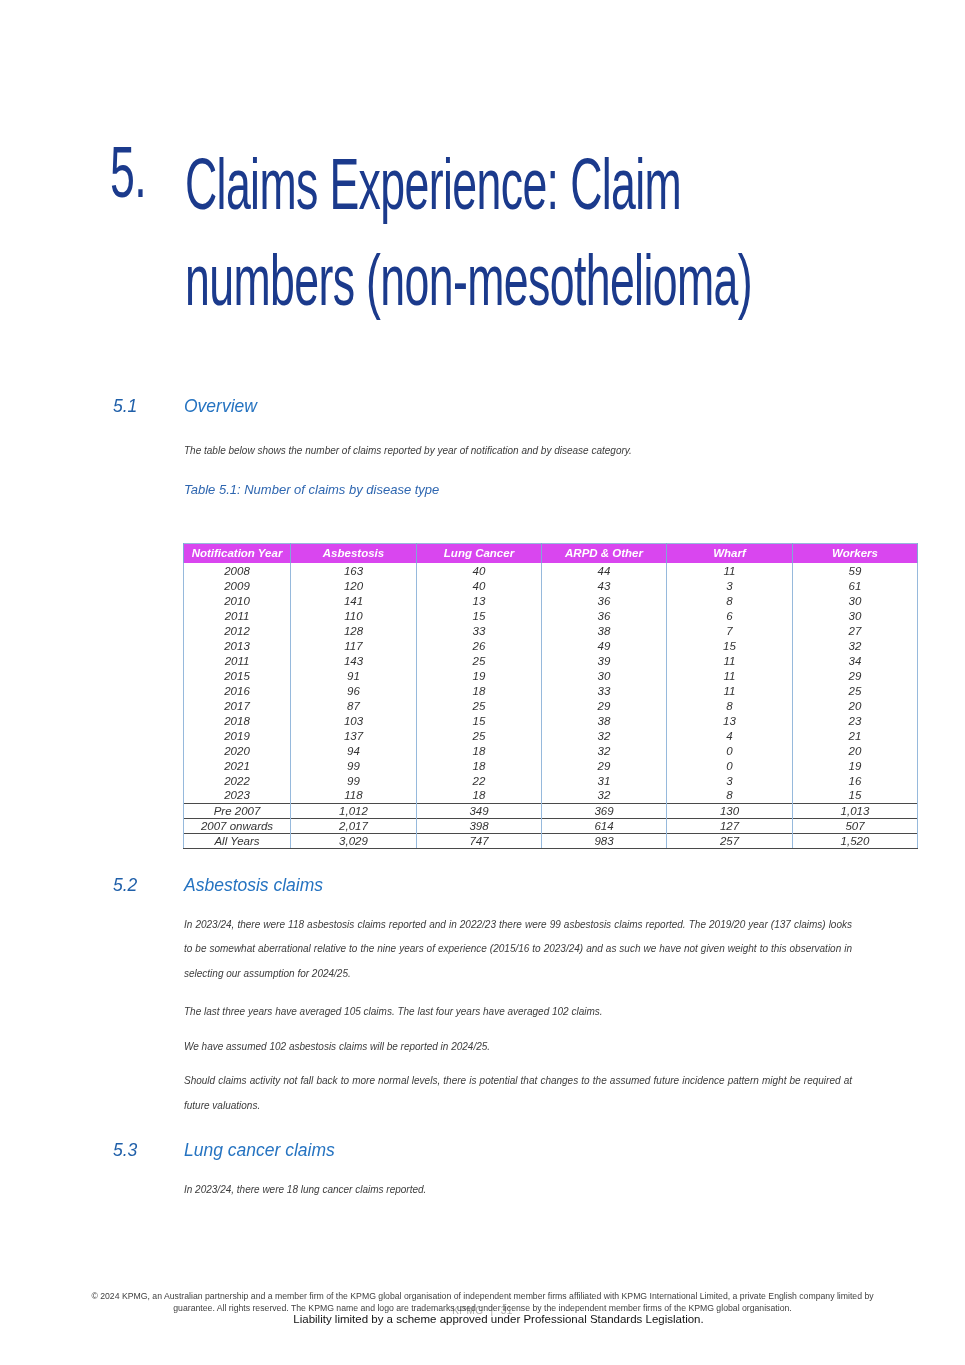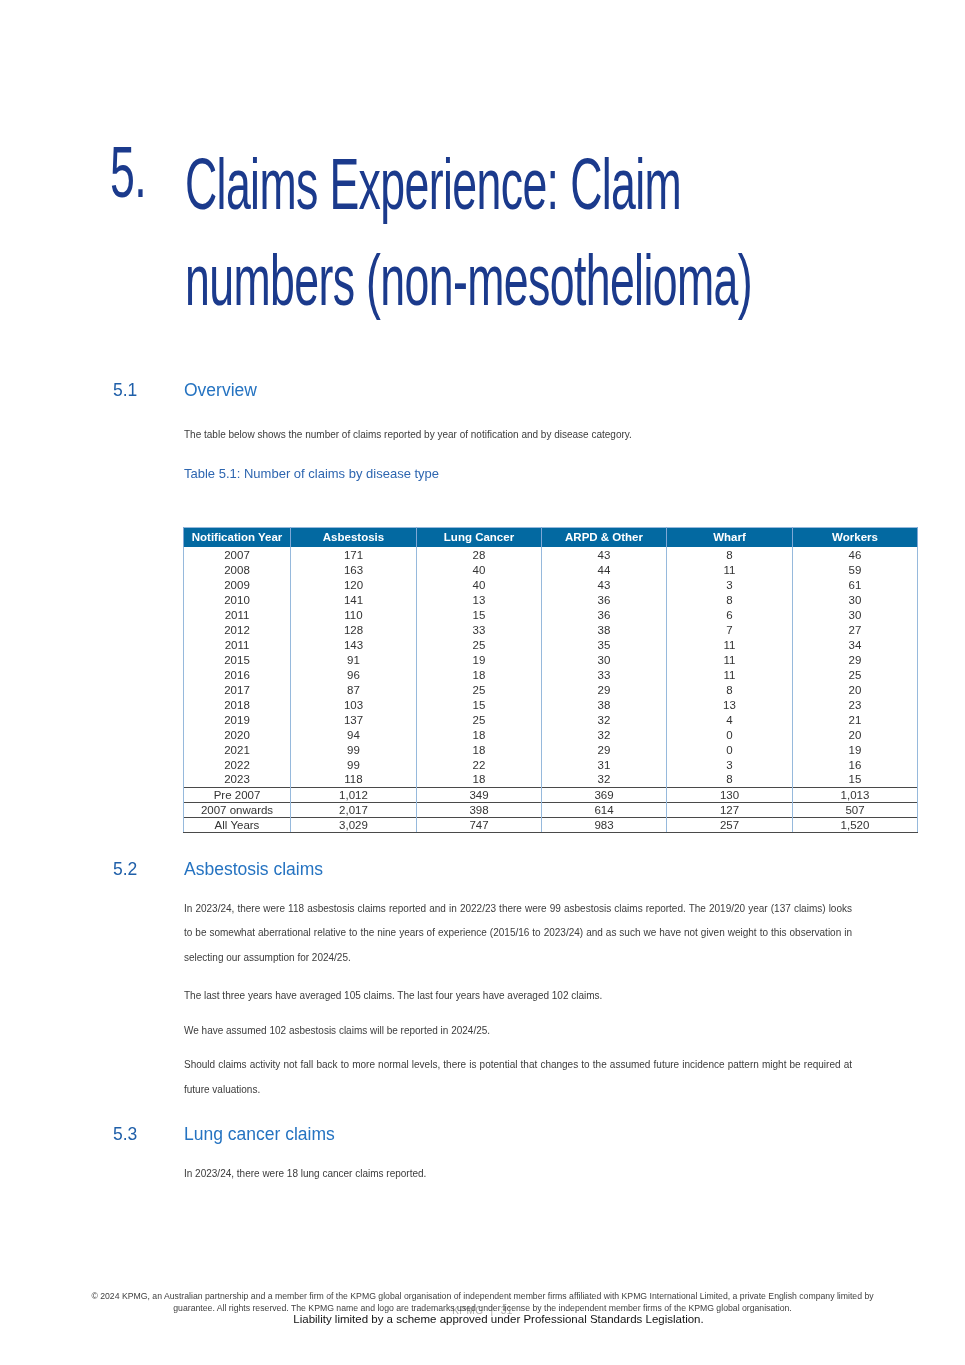--- a/index.html
+++ b/index.html
@@ -24,41 +24,41 @@
   }
   .chapter-title { position:absolute; left:185px; top:0; }
   .chapter-title .line {
     display:block;
     font-size:72px; line-height:96px; font-weight:400;
     transform:scaleX(0.62); transform-origin:left top; letter-spacing:-1px;
     white-space:nowrap;
   }
 
   
-  .main { position:absolute; top:380px; left:113px; width:810px; }
+  .main { position:absolute; top:396px; left:113px; width:810px;font-style:italic; }
   .section-title-row { display:flex; align-items:baseline; }
   .sec-num { width:71px; flex:0 0 71px; font-size:17.5px; color:#1f5fa9; }
   .sec-title { font-size:17.5px; color:#2573c1; }
   .indent { margin-left:71px; }
   .para {
     width:668px; font-size:10px; line-height:24.5px;
     text-align:justify; color:#3c3c3c;
   }
   .para.single { text-align:left; }
   .table-caption { font-size:13px; color:#2e66b0; margin-top:18px; }
 
   
   .tbl-wrap { margin-top:46px; margin-left:-1px; }
   table.claims {
     border-collapse:collapse; table-layout:fixed; width:734px;
     font-size:11.5px; color:#333333; text-align:center;
     border:1px solid #96b9dc;
   }
   table.claims th {
-    background:#0369a1; color:#ffffff; font-weight:bold;
+    background:#d946ef; color:#ffffff; font-weight:bold;
     font-size:11.5px; height:20px; padding:0 2px;
     border-left:1px solid #7fa8d6; border-right:1px solid #7fa8d6;
   }
   table.claims td {
     height:15px; padding:0 2px; line-height:14px;
     border-left:1px solid #96b9dc; border-right:1px solid #96b9dc;
   }
   table.claims tr.summary td { border-top:1px solid #4a4a4a; height:14px; }
   table.claims tr.summary:last-child td { border-bottom:1px solid #4a4a4a; } .mt22 { margin-top:22px; }
   .mt26 { margin-top:26px; } .mt17 { margin-top:17px; }
@@ -118,28 +118,20 @@
                   <th>Notification Year</th>
                   <th>Asbestosis</th>
                   <th>Lung Cancer</th>
                   <th>ARPD &amp; Other</th>
                   <th>Wharf</th>
                   <th>Workers</th>
                 </tr>
             </thead>
             <tbody>
                 <tr>
-                  <td>2007</td>
-                  <td>171</td>
-                  <td>28</td>
-                  <td>43</td>
-                  <td>8</td>
-                  <td>46</td>
-                </tr>
-                <tr>
                   <td>2008</td>
                   <td>163</td>
                   <td>40</td>
                   <td>44</td>
                   <td>11</td>
                   <td>59</td>
                 </tr>
                 <tr>
                   <td>2009</td>
                   <td>120</td>
@@ -166,24 +158,32 @@
                 </tr>
                 <tr>
                   <td>2012</td>
                   <td>128</td>
                   <td>33</td>
                   <td>38</td>
                   <td>7</td>
                   <td>27</td>
                 </tr>
                 <tr>
+                  <td>2013</td>
+                  <td>117</td>
+                  <td>26</td>
+                  <td>49</td>
+                  <td>15</td>
+                  <td>32</td>
+                </tr>
+                <tr>
                   <td>2011</td>
                   <td>143</td>
                   <td>25</td>
-                  <td>35</td>
+                  <td>39</td>
                   <td>11</td>
                   <td>34</td>
                 </tr>
                 <tr>
                   <td>2015</td>
                   <td>91</td>
                   <td>19</td>
                   <td>30</td>
                   <td>11</td>
                   <td>29</td>

